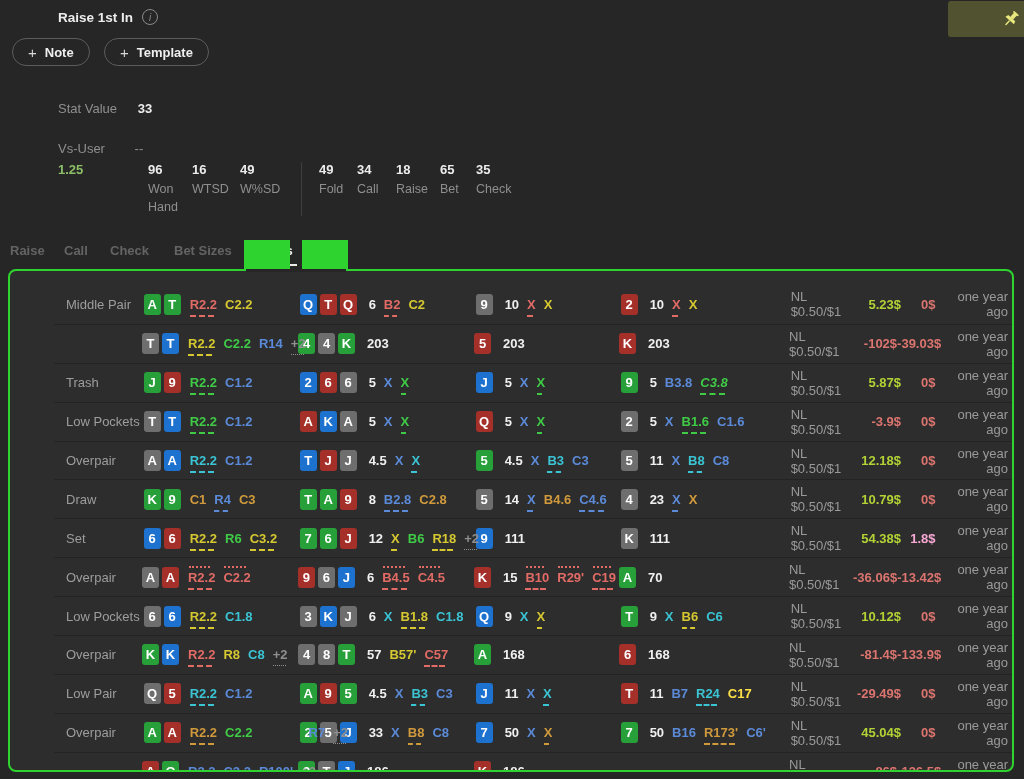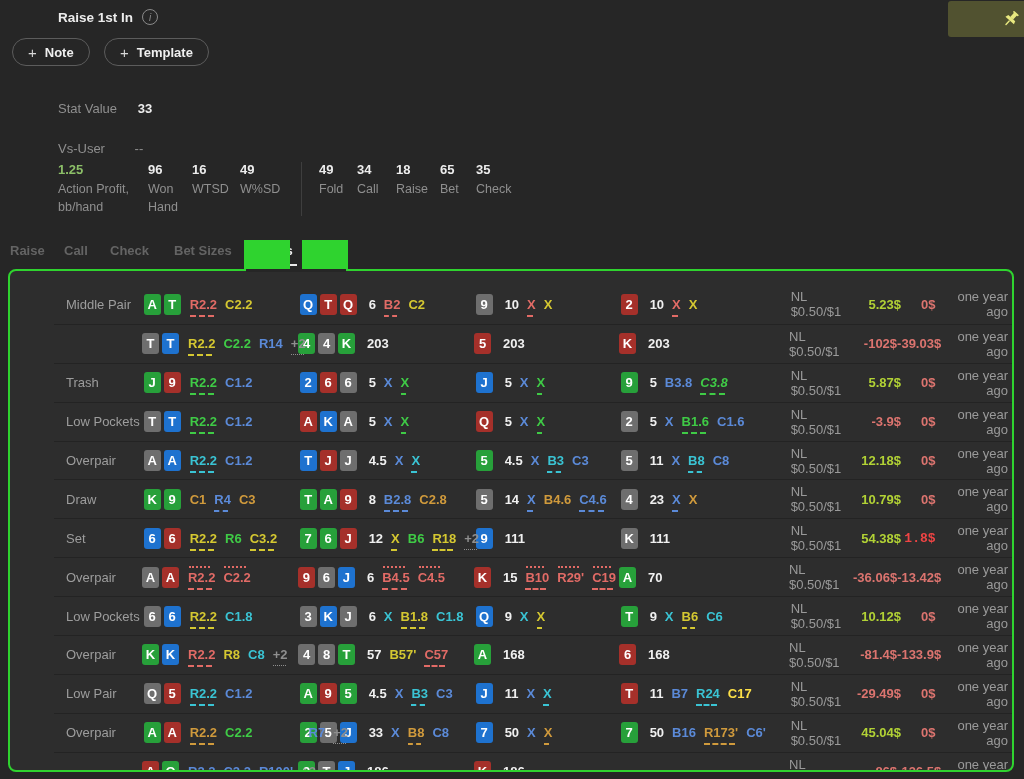--- a/index.html
+++ b/index.html
@@ -94,22 +94,20 @@
   <span class="v" style="margin-left:17px;">33</span>
 </div>
 <div class="abs kv" style="left:14px;top:141px;">
   <span class="k">Vs-User</span>
   <span class="muted" style="margin-left:26px;">--</span>
 </div>
 
 <div class="abs" id="stats">
     <div class="stat" style="width: 90px;">
       <div class="v" style="color: rgb(140, 191, 104);">1.25</div>
-      <div class="l">Action Profit,
-bb/hand</div>
     </div>
     <div class="stat" style="width: 44px;">
       <div class="v">96</div>
       <div class="l">Won
 Hand</div>
     </div>
     <div class="stat" style="width: 48px;">
       <div class="v">16</div>
       <div class="l">WTSD</div>
     </div>
@@ -427,21 +425,21 @@
           <span class="pot">111</span>
         </div>
         <div class="col col-river">
           <span class="cards">
             <span class="card" style="background: rgb(110, 110, 110);">K</span>
           </span>
           <span class="pot">111</span>
         </div>
         <div class="col-stakes">NL $0.50/$1</div>
         <div class="col-p1" style="color: rgb(178, 210, 53);">54.38$</div>
-        <div class="col-p2" style="color: #ef4444; font-family: Liberation Mono, monospace;">1.8$</div>
+        <div class="col-p2" style="color: #f9a8d4;">1.8$</div>
         <div class="col-time">one year ago</div>
       </div>
       <div class="hrow">
         <div class="col-cat">Overpair</div>
         <div class="col col-pre">
           <span class="cards">
             <span class="card" style="background: rgb(110, 110, 110);">A</span>
             <span class="card" style="background: rgb(165, 48, 42);">A</span>
           </span>
           <span class="tok u d" style="color: rgb(226, 107, 102);">R2.2</span>

